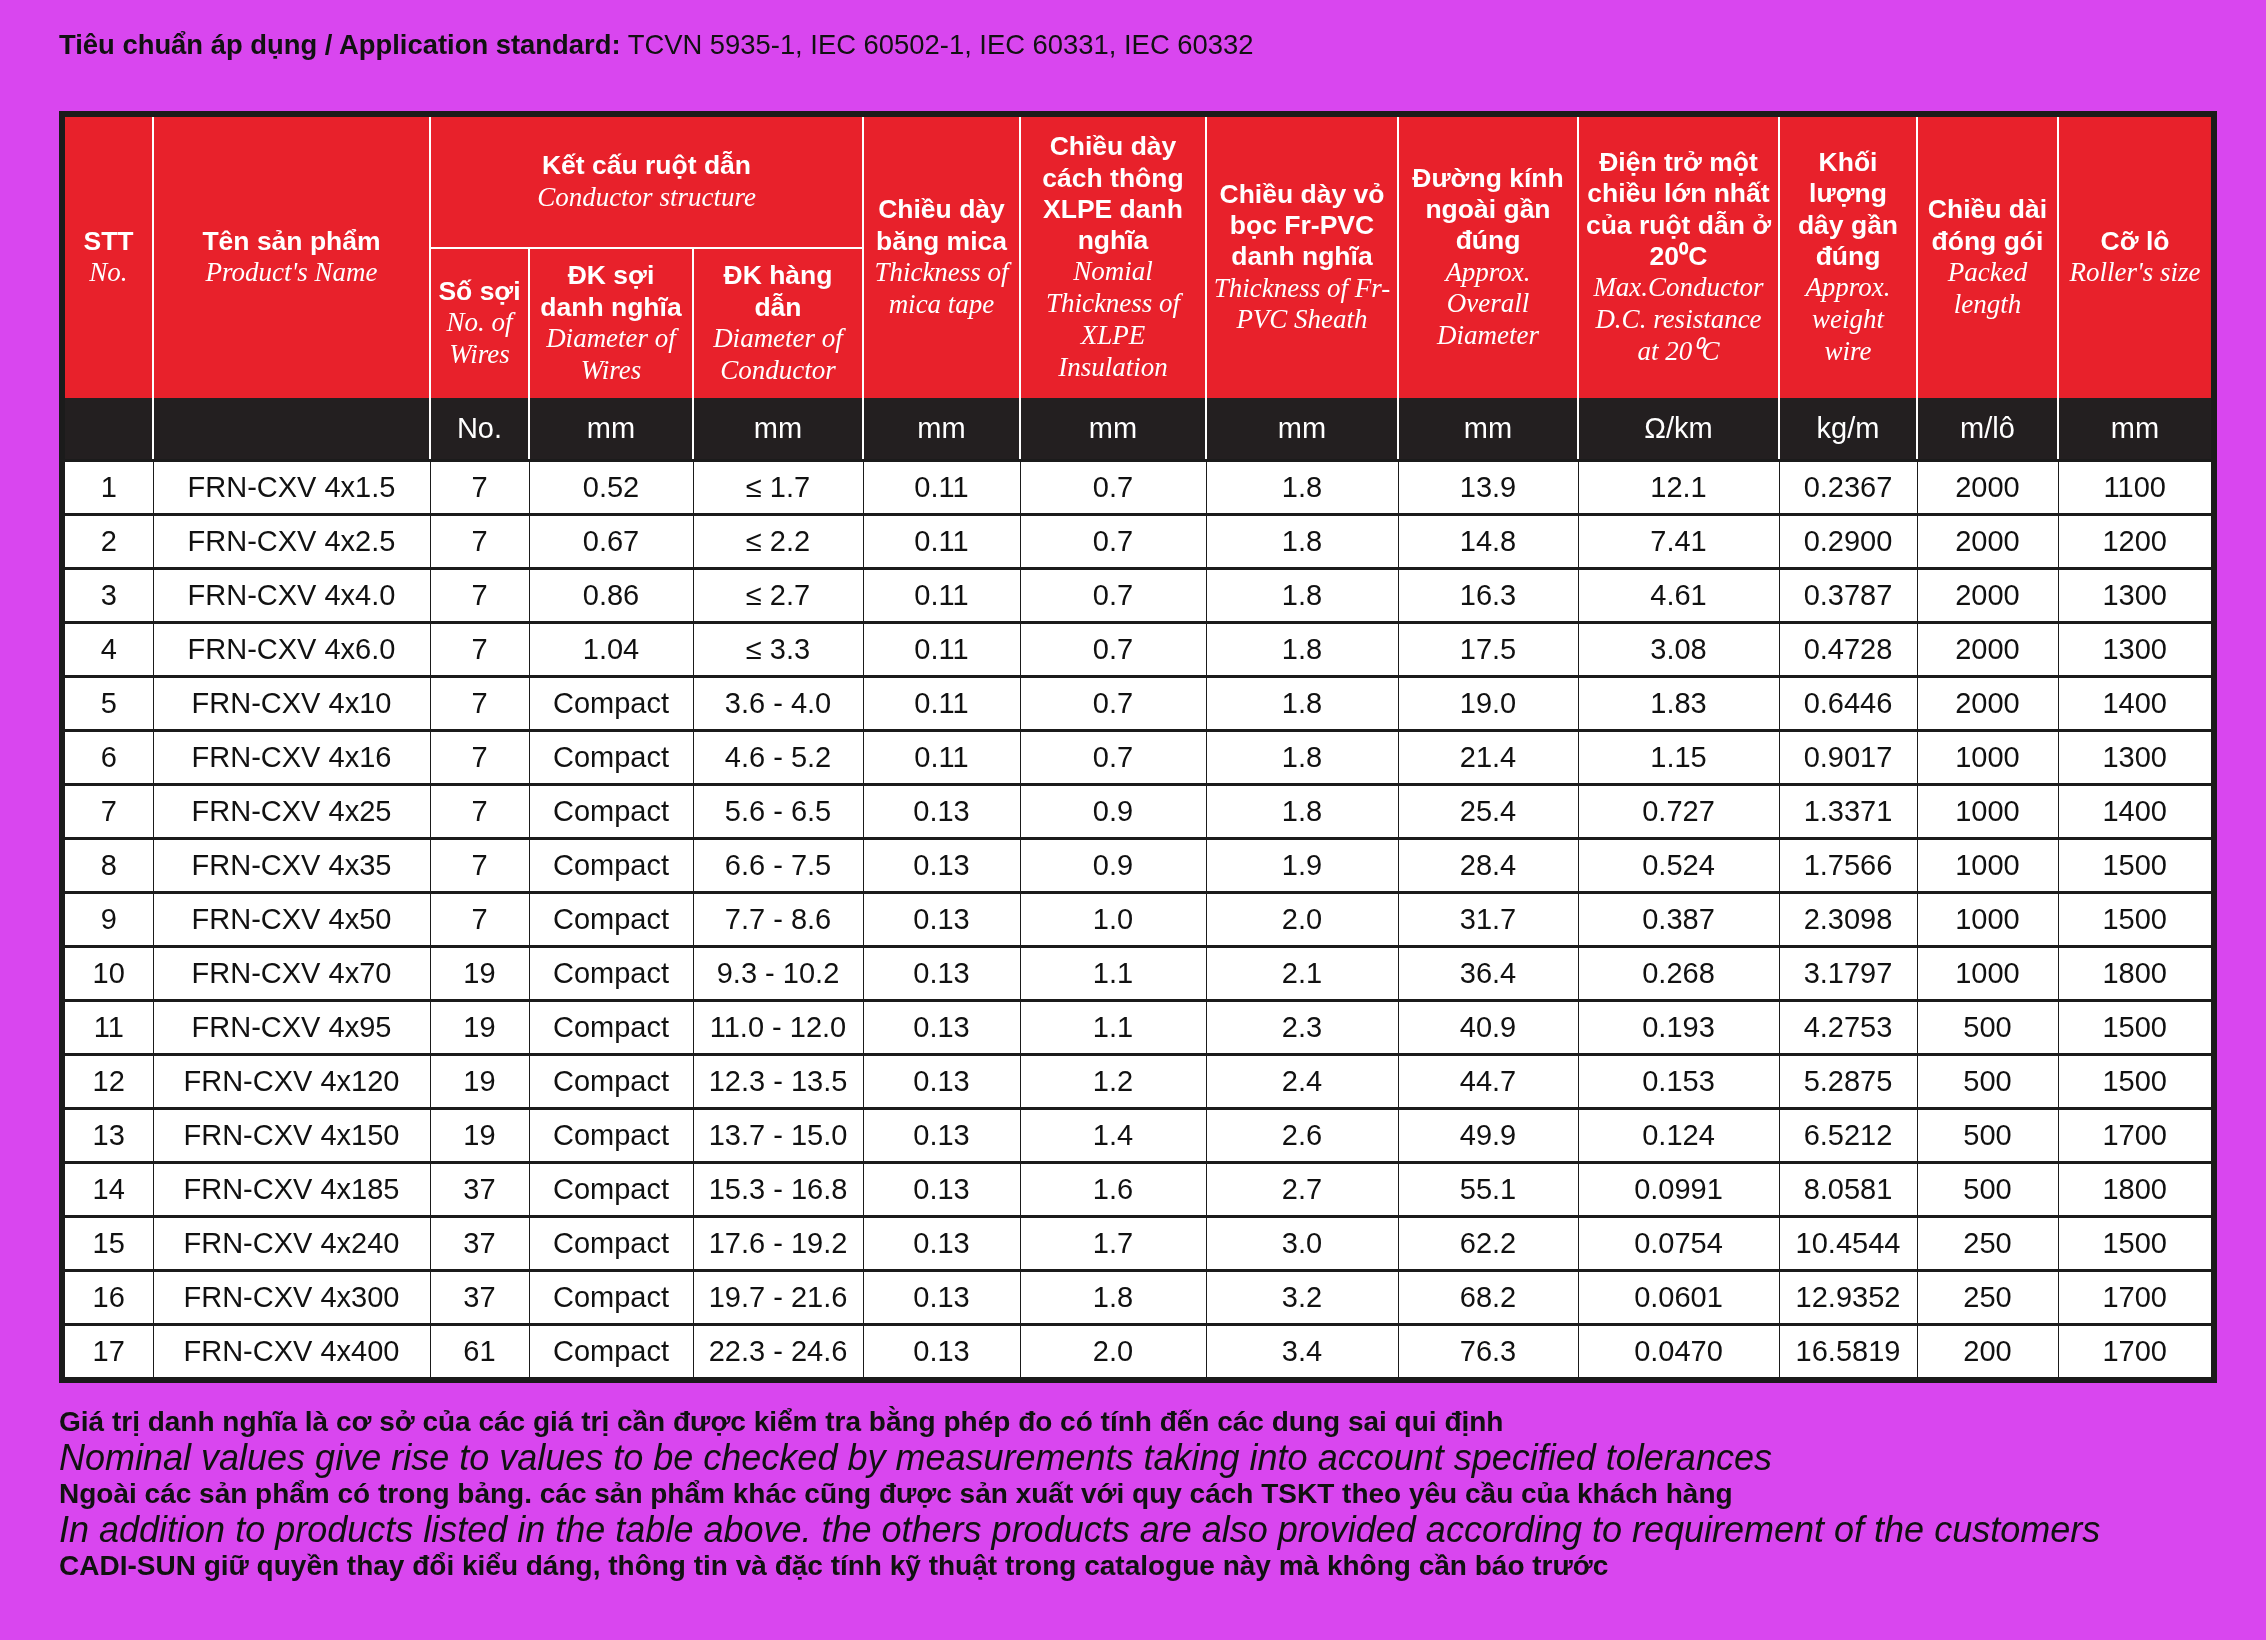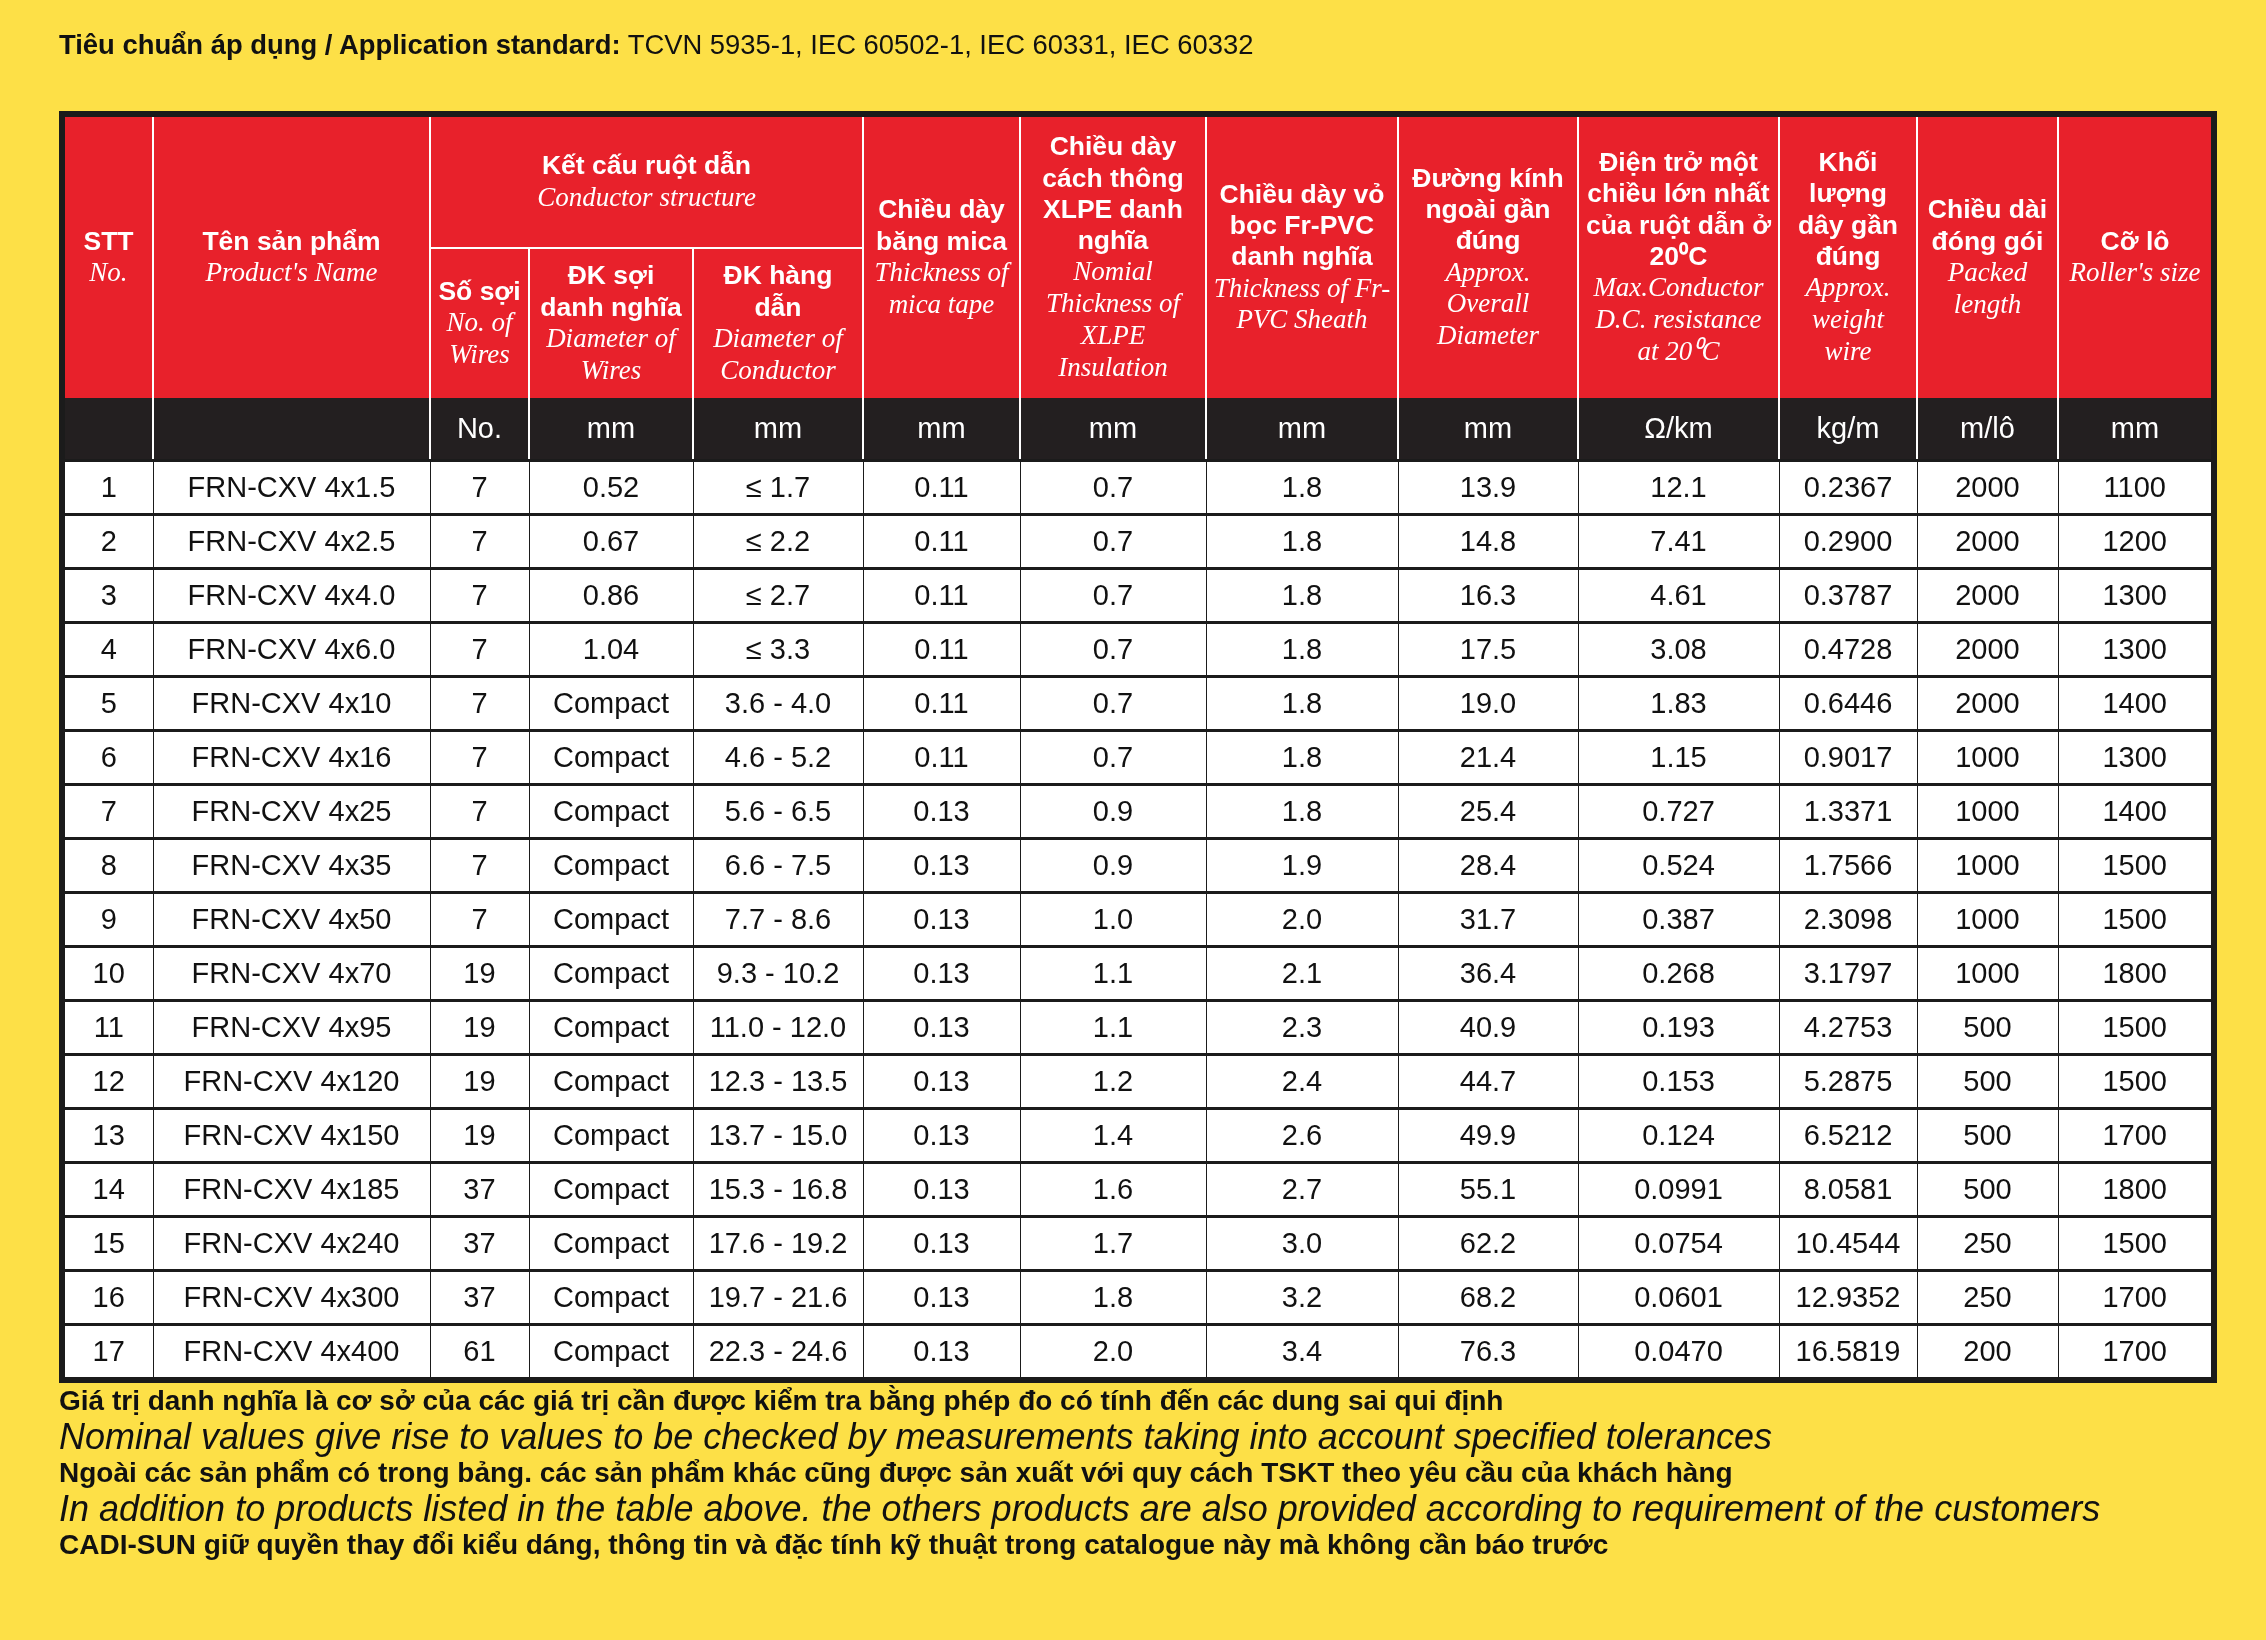--- a/index.html
+++ b/index.html
@@ -1,19 +1,19 @@
 <!DOCTYPE html>
 <html style="font-size:15px"><head>
 <meta charset="utf-8">
 <style>
   html,body { margin:0; padding:0; background:#ffffff; }
   .page {
     position:relative;
     width:2267px; height:1641px;
-    background:#fde047;
+    background:#d946ef;
     font-family:"Liberation Sans", sans-serif;
     color:#111111;
     overflow:hidden;
   }
   .content { padding:28px 55px 0 59px; }
 
   .std-line { font-size:27.4px; line-height:34px; white-space:nowrap; }
   .std-label { font-weight:bold; }
   .std-value { font-weight:normal; }
 
@@ -57,21 +57,21 @@
     background:#ffffff;
     border:1.9px solid #1b1b1b;
     border-top-width:3.8px;
     border-bottom-width:3.8px;
     height:51px;
     font-size:29px;
     text-align:center; vertical-align:middle;
     white-space:nowrap;
   }
 
-  .notes { }
+  .notes { margin-top:21px; }
   .note-vi { margin:0; font-weight:bold; font-size:28px; line-height:36px; }
   .note-en { margin:0; font-style:italic; font-size:36px; line-height:36px; }
 </style>
 </head>
 <body>
 
 <div class="page">
   <div class="content">
 
     <div class="std-line">

